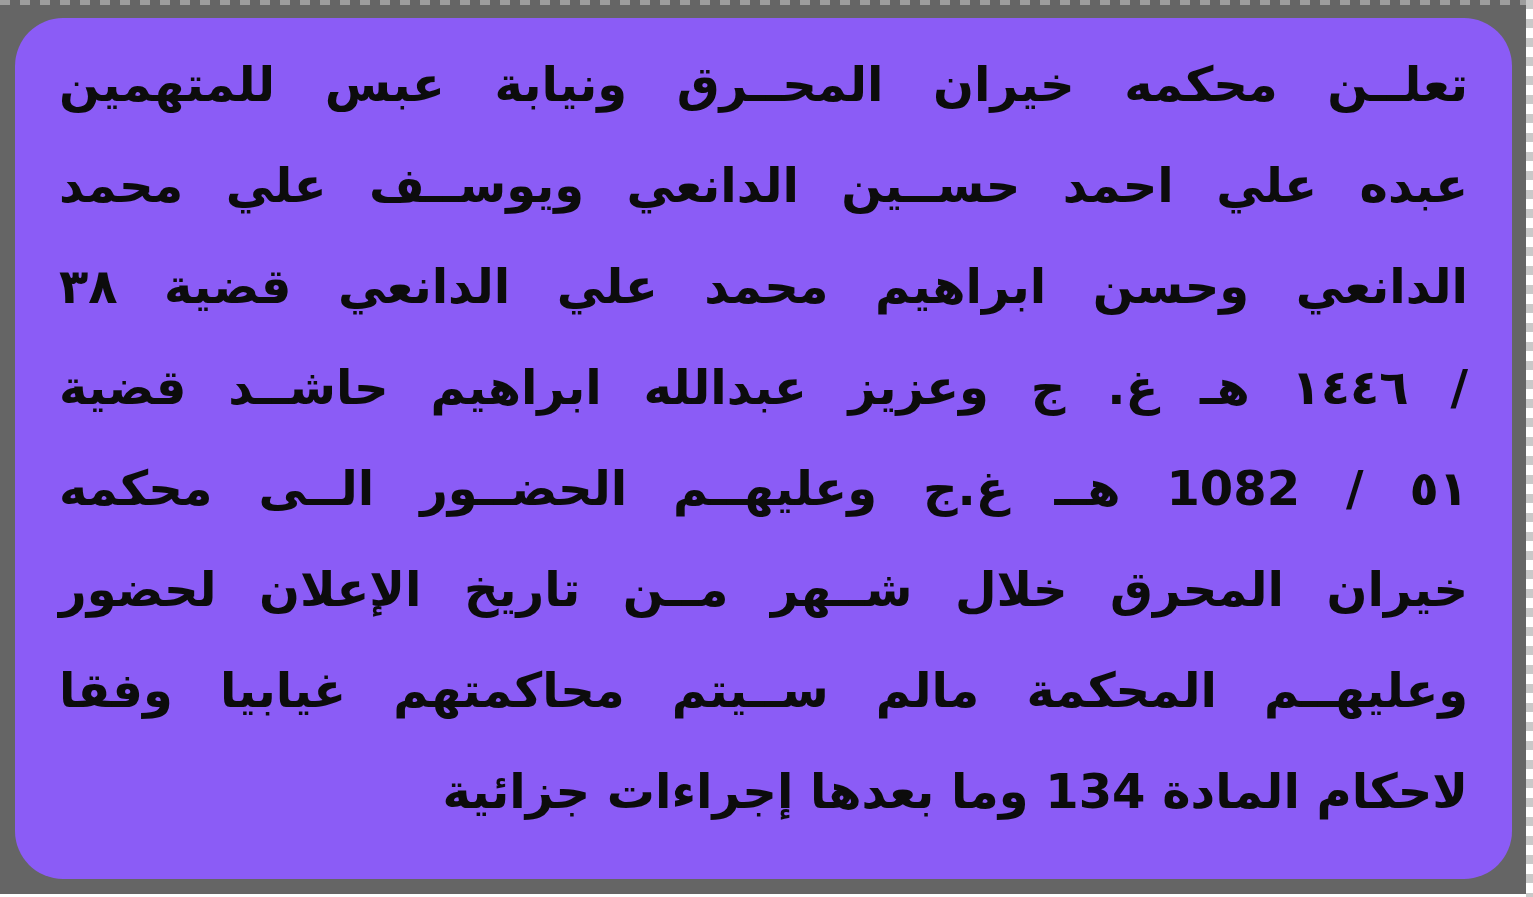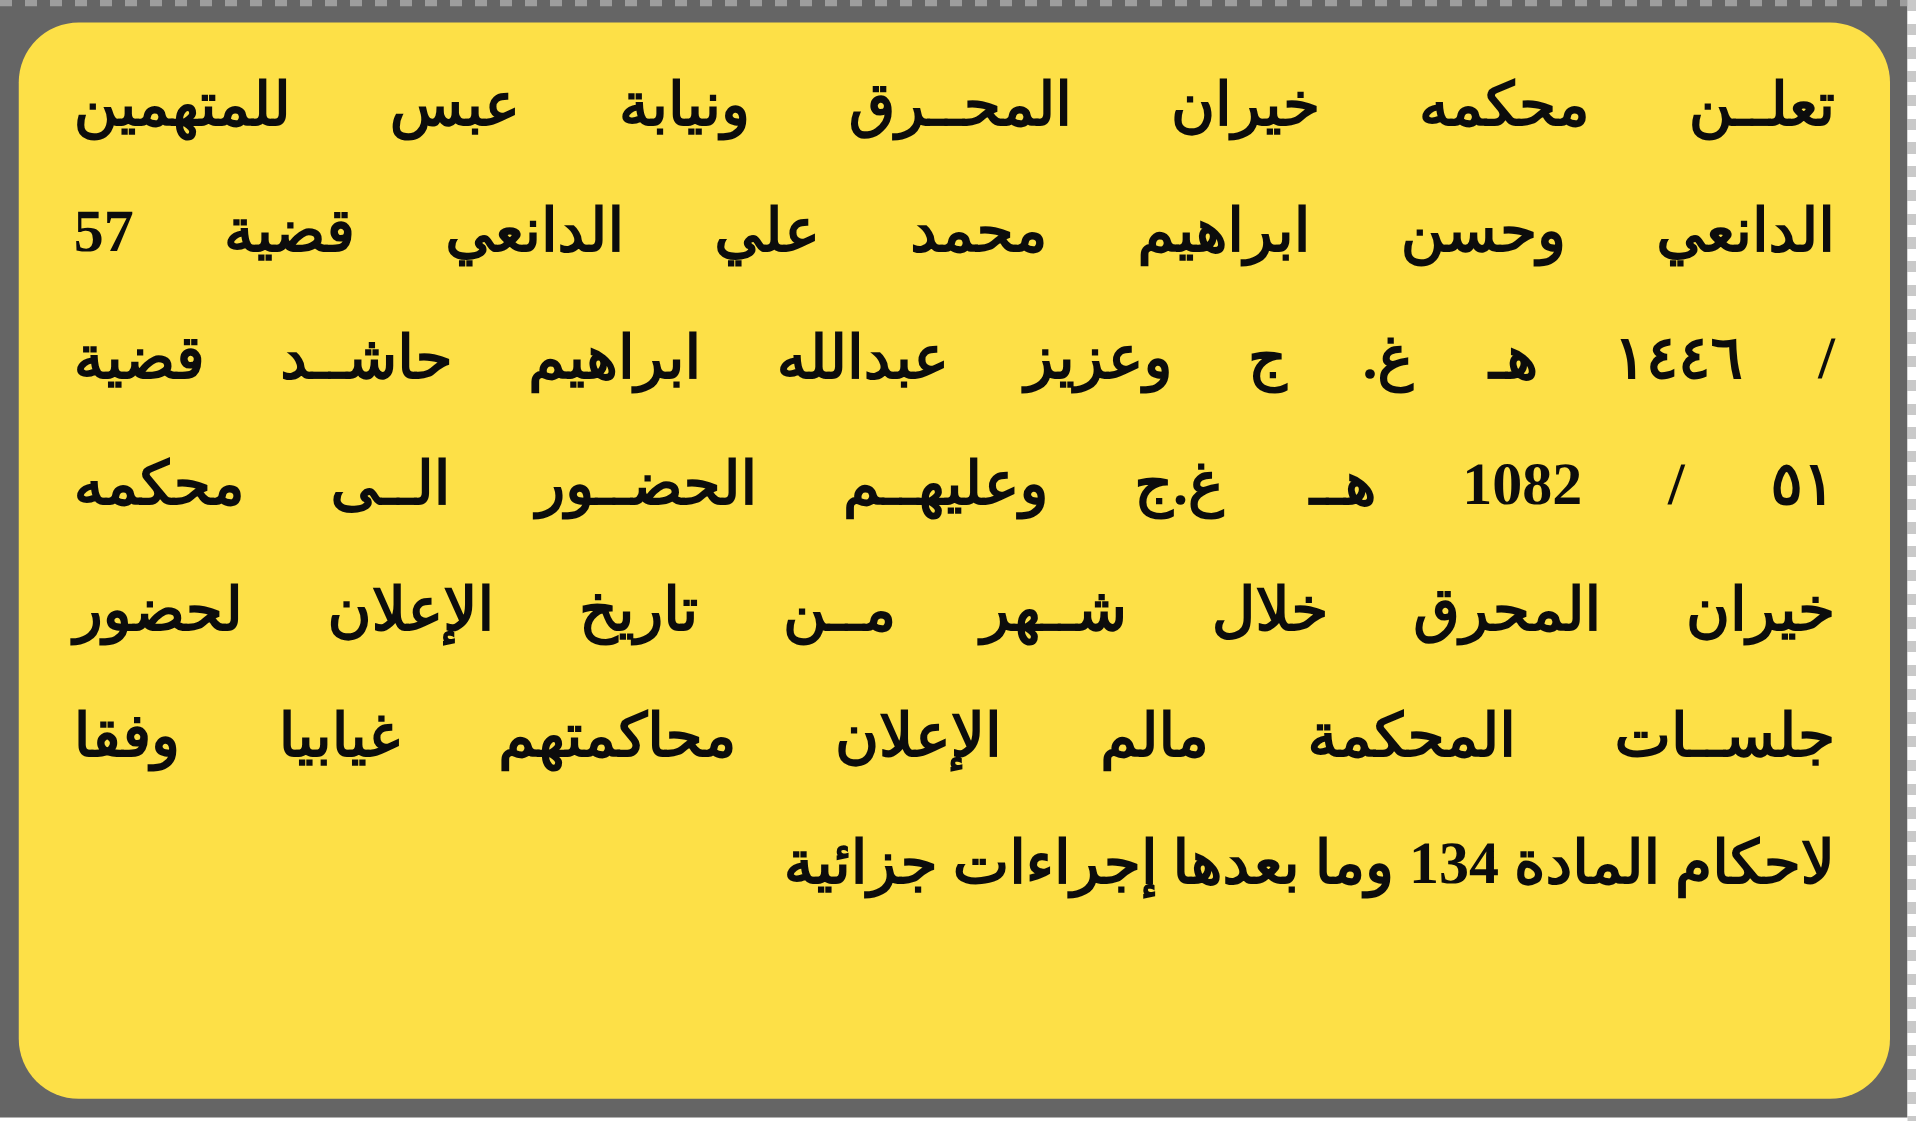--- a/index.html
+++ b/index.html
@@ -34,23 +34,22 @@
     width: 7px; height: 100%;
     background:
       repeating-linear-gradient(180deg,
         #c9c9c9 0 9px, #ffffff 9px 19px);
   }
   
   .card {
     position: absolute;
     left: 15px; top: 18px;
     width: 1497px; height: 861px;
-    background: #fde047;
+    background: #8b5cf6;
     border-radius: 48px;
-    font-family: Liberation Serif, serif;
   }
   .notice-text {
     position: absolute;
     left: 44px; right: 44px;
     top: 16px; bottom: 12px;
     direction: rtl;
     color: #0c0c0c;
   }
   .line {
     font-size: 48px;
@@ -67,21 +66,22 @@
 </style>
 </head>
 <body>
 
 <div class="canvas">
   <div class="frame"></div>
   <div class="edge-right"></div>
   <div class="card">
     <div class="notice-text">
       <div class="line">تعلــن محكمه خيران المحــرق ونيابة عبس للمتهمين</div>
-      <div class="line">الدانعي وحسن ابراهيم محمد علي الدانعي قضية 57</div>
+      <div class="line">عبده علي احمد حســين الدانعي ويوســف علي محمد</div>
+      <div class="line">الدانعي وحسن ابراهيم محمد علي الدانعي قضية ٣٨</div>
       <div class="line">/ ١٤٤٦ هـ غ. ج وعزيز عبدالله ابراهيم حاشــد قضية</div>
       <div class="line">٥١ / 1082 هــ غ.ج وعليهــم الحضــور الــى محكمه</div>
       <div class="line">خيران المحرق خلال شــهر مــن تاريخ الإعلان لحضور</div>
-      <div class="line">جلســات المحكمة مالم الإعلان محاكمتهم غيابيا وفقا</div>
+      <div class="line">وعليهــم المحكمة مالم ســيتم محاكمتهم غيابيا وفقا</div>
       <div class="line last">لاحكام المادة 134 وما بعدها إجراءات جزائية</div>
     </div>
   </div>
 </div>
 
 </body></html>

